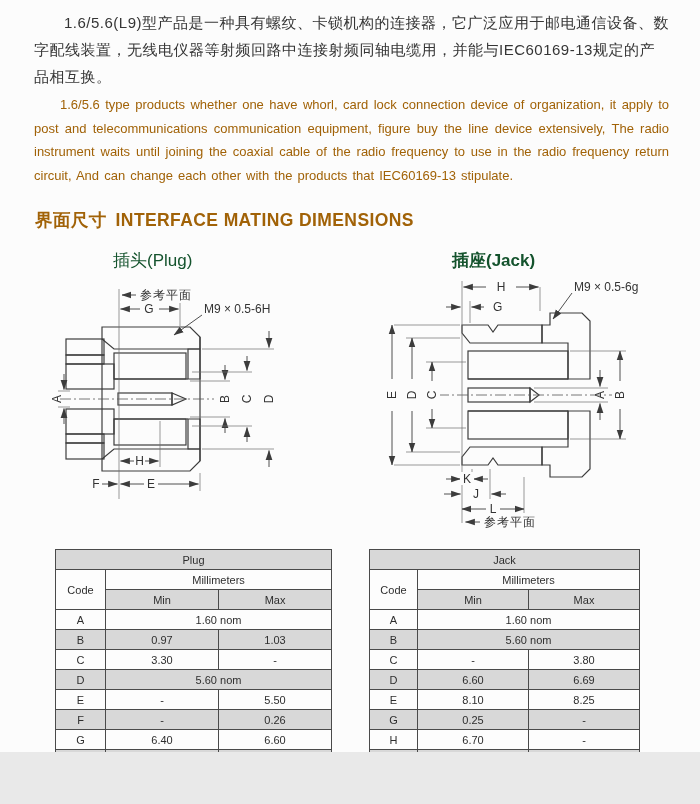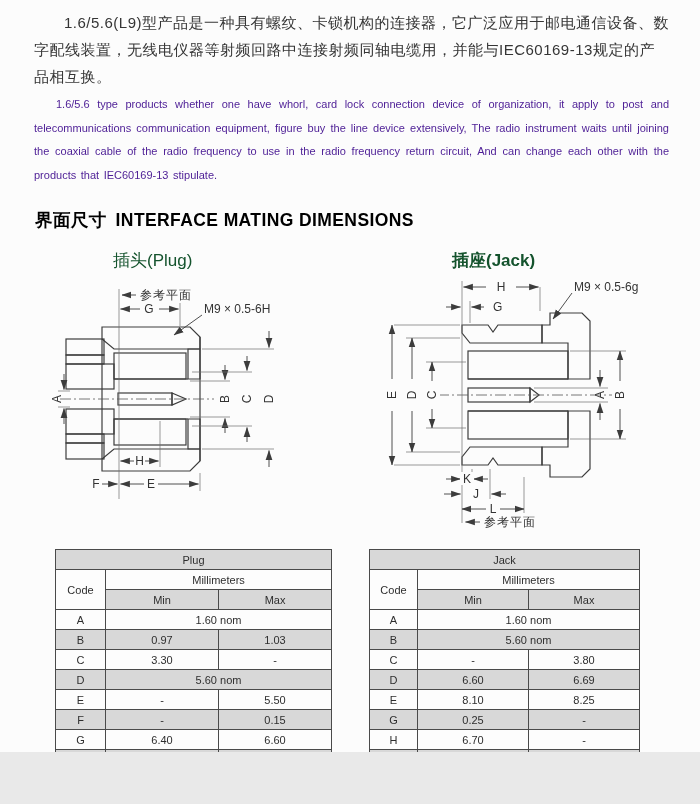--- a/index.html
+++ b/index.html
@@ -1,22 +1,22 @@
 <!DOCTYPE html>
 <html><head>
 <meta charset="utf-8">
 <style>
   html,body{margin:0;padding:0;background:#e9e9e9;}
   .page{width:700px;height:752px;position:relative;overflow:hidden;background:#fcfcfc;
         font-family:"Liberation Sans",sans-serif;color:#3c3c3c;}
   .intro-zh{margin:9px 30px 0 34px;font-size:15px;line-height:27px;text-indent:2em;
             letter-spacing:.5px;color:#353535;}
-  .intro-en{margin:3px 31px 0 34px;font-size:11px;line-height:23.6px;text-indent:2em;
-            text-align:justify;word-spacing:1.5px;color:#4c1d95;}
-  .section-heading{margin:21px 0 0 35px;font-size:17.5px;font-weight:bold;color:#000000;
+  .intro-en{margin:3px 31px 0 34px;font-size:13px;line-height:23.6px;text-indent:2em;
+            text-align:justify;word-spacing:1.5px;color:#a16207;}
+  .section-heading{margin:21px 0 0 35px;font-size:17.5px;font-weight:bold;color:#a16207;
                    letter-spacing:.4px;}
   .section-heading .zh{margin-right:9px;}
   .diagram-titles{position:relative;height:24px;margin-top:17px;font-size:17px;color:#14532d;}
   .dt{position:absolute;top:0;}
   .plug-t{left:113px;} .jack-t{left:452px;font-weight:bold;}
   .diagrams{position:relative;height:262px;text-align:center;}
   .plug-svg{position:absolute;left:52px;top:6px;}
   .jack-svg{position:absolute;left:372px;top:0;}
   svg text{font-family:"Liberation Sans",sans-serif;font-size:12px;fill:#333;}
   svg .zh-label{font-size:12px;letter-spacing:1px;}
@@ -271,21 +271,21 @@
         <td colspan="2">5.60 nom</td>
       </tr>
       <tr class="w">
         <td>E</td>
         <td>-</td>
         <td>5.50</td>
       </tr>
       <tr class="g">
         <td>F</td>
         <td>-</td>
-        <td>0.15</td>
+        <td>0.26</td>
       </tr>
       <tr class="w">
         <td>G</td>
         <td>6.40</td>
         <td>6.60</td>
       </tr>
       <tr class="g">
         <td>H</td>
         <td>3.90</td>
         <td>4.88</td>

